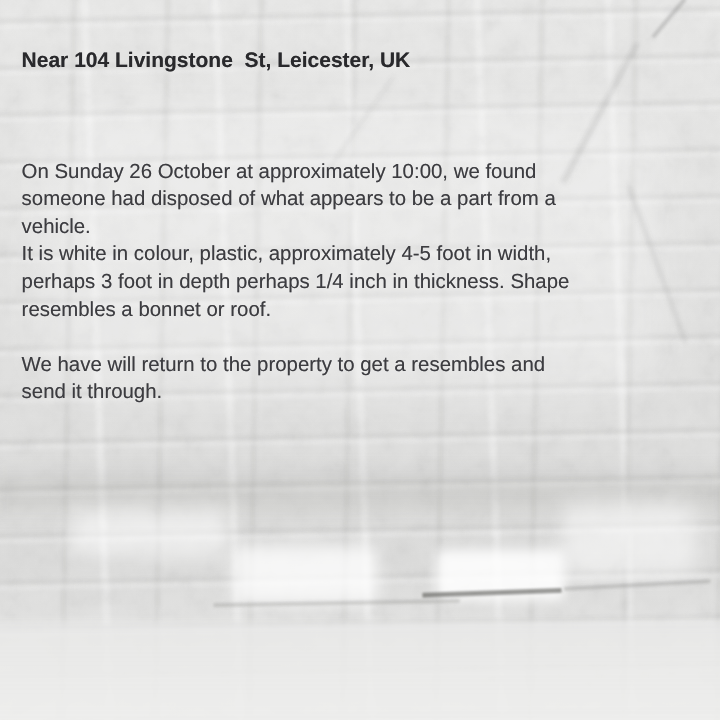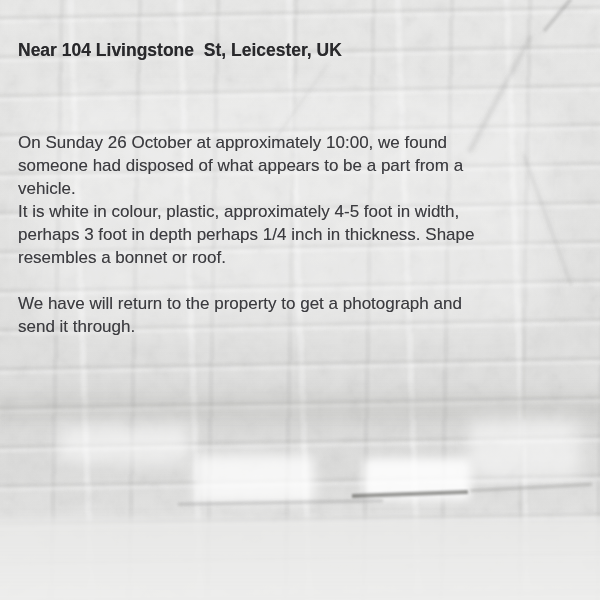--- a/index.html
+++ b/index.html
@@ -101,17 +101,17 @@
   <div class="feature bottom-wash"></div>
 
   <div class="content">
     <h1 class="report-title">Near 104 Livingstone  St, Leicester, UK</h1>
     <p class="report-paragraph">On Sunday 26 October at approximately 10:00, we found
 someone had disposed of what appears to be a part from a
 vehicle.
 It is white in colour, plastic, approximately 4-5 foot in width,
 perhaps 3 foot in depth perhaps 1/4 inch in thickness. Shape
 resembles a bonnet or roof.</p>
-    <p class="report-paragraph">We have will return to the property to get a photograph and
+    <p class="report-paragraph">We have will return to the property to get a resembles and
 send it through.</p>
   </div>
 
 </div>
 
 </body></html>

